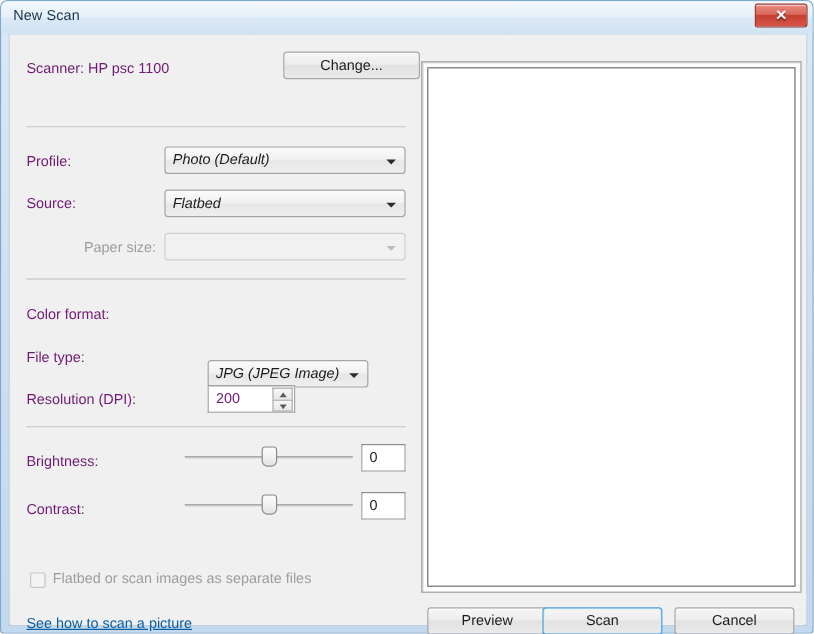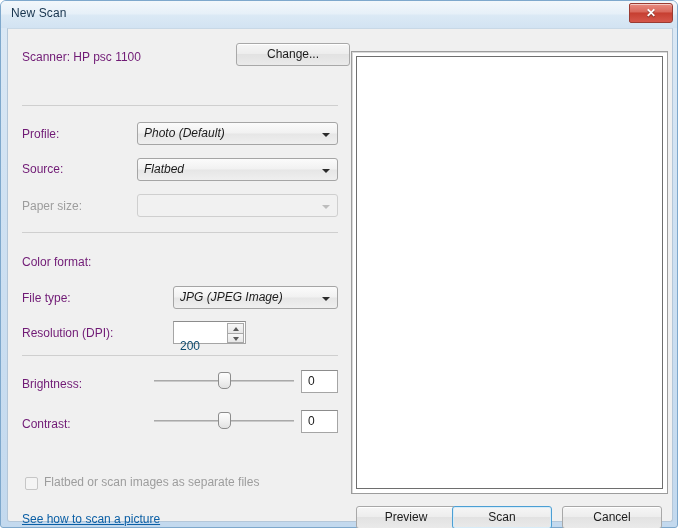--- a/index.html
+++ b/index.html
@@ -74,21 +74,21 @@
     left: 0; top: 0;
     width: 336px; height: 494px;
   }
 
   .row-label {
     position: absolute;
     font-size: 12px;
     color: #701a75;
     white-space: nowrap;
   }
-  .row-label.disabled { color: #9d9d9d; }
+  .row-label.disabled { color: #9d9d9d; margin-left: 48px; }
 
   .sep {
     position: absolute;
     height: 1px;
     background: #d8d8d8;
     border-top: 1px solid #cfcfcf;
   }
 
   
   .btn {
@@ -157,23 +157,23 @@
   
   .spin-box {
     position: absolute;
     width: 73px; height: 23px;
     background: #ffffff;
     border: 1px solid #a5a5a5;
     border-top-color: #8c8c8c;
   }
   .spin-val {
     position: absolute;
-    left: 6px; top: 17px;
-    font-size: 12px;
-    color: #0c4a6e;
+    left: 6px; top: 3px;
+    font-size: 12px;
+    color: #701a75;
   }
   .spin-btns {
     position: absolute;
     right: 1px; top: 1px;
     width: 17px; height: 21px;
   }
   .spin-up, .spin-dn {
     position: absolute;
     left: 0; width: 17px; height: 10px;
     background: linear-gradient(to bottom, #f7f7f7, #e7e7e7);
@@ -299,21 +299,21 @@
       <div class="combo disabled" style="left:129px; top:165px; width:201px;">
         <div class="combo-text"></div>
         <div class="combo-arrow"></div>
       </div>
 
       <div class="sep" style="left:14px; top:203px; width:316px;"></div>
 
       <div class="row-label" style="left:14px; top:226px;">Color format:</div>
 
       <div class="row-label" style="left:14px; top:262px;">File type:</div>
-      <div class="combo" style="left:165px; top:257px; width:165px;">
+      <div class="combo" style="left:165px; top:271px; width:134px;">
         <div class="combo-text">JPG (JPEG Image)</div>
         <div class="combo-arrow"></div>
       </div>
 
       <div class="row-label" style="left:14px; top:297px;">Resolution (DPI):</div>
       <div class="spin-box" style="left:165px; top:292px;">
         <div class="spin-val">200</div>
         <div class="spin-btns">
           <div class="spin-up"></div>
           <div class="spin-dn"></div>

